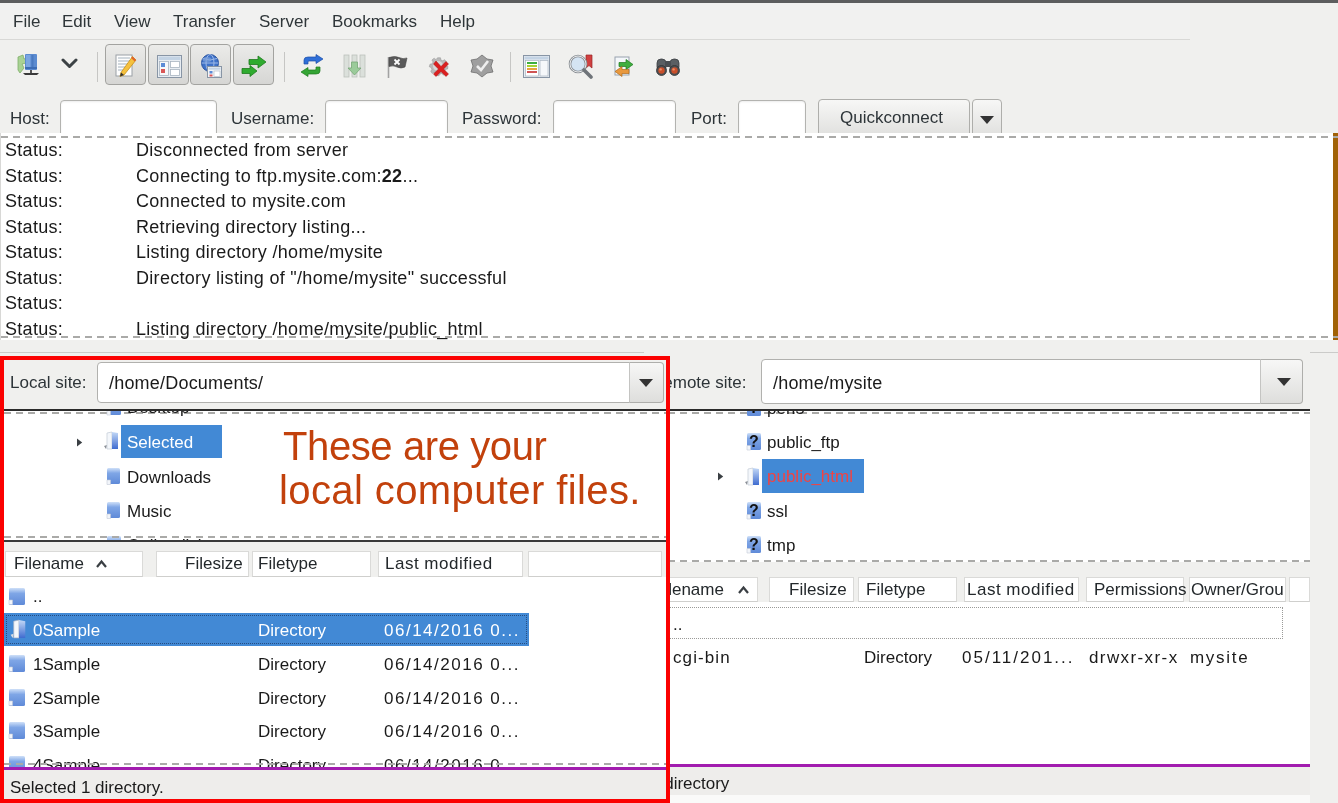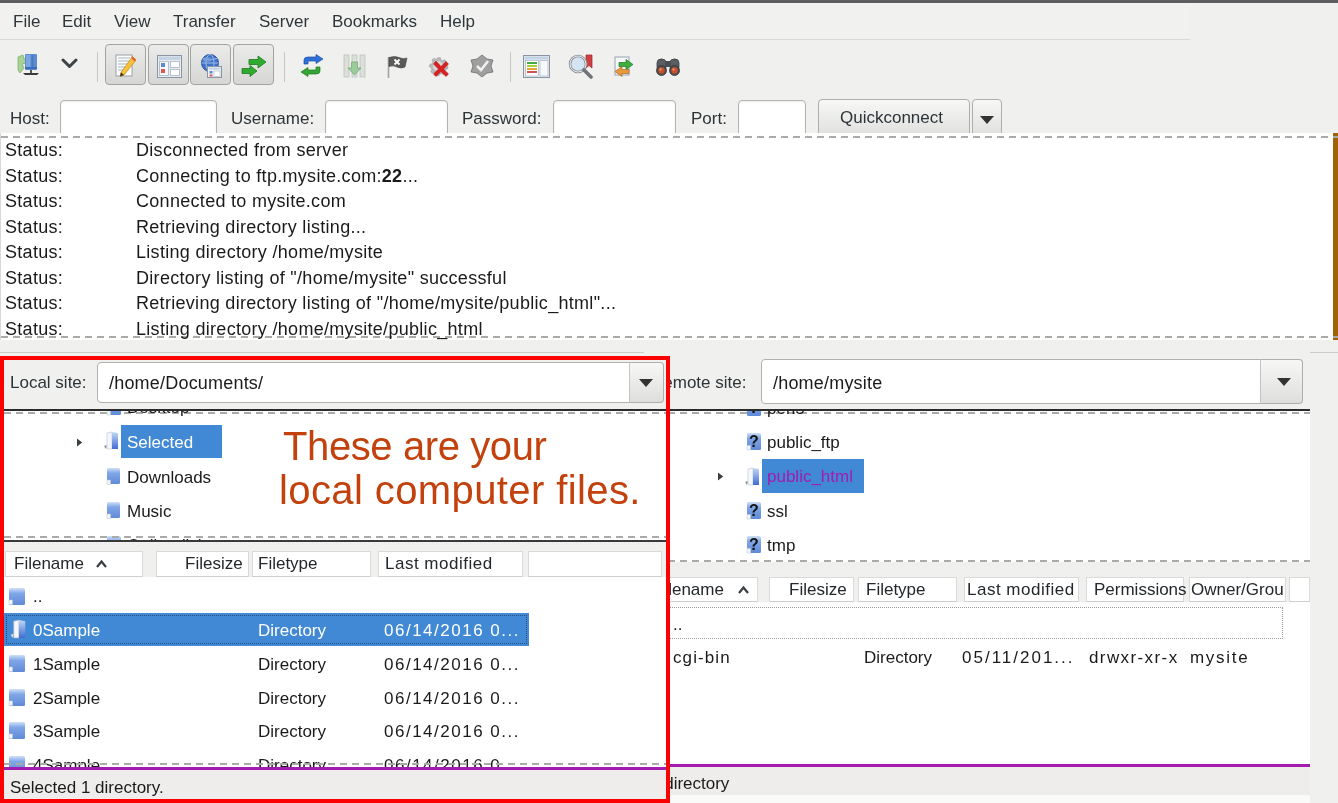--- a/index.html
+++ b/index.html
@@ -237,21 +237,20 @@
     <div class="logrow" style="left:135px; top:33px">Connecting to ftp.mysite.com:<b>22</b>...</div>
     <div class="logrow" style="left:4px; top:58px">Status:</div>
     <div class="logrow" style="left:135px; top:58px">Connected to mysite.com</div>
     <div class="logrow" style="left:4px; top:84px">Status:</div>
     <div class="logrow" style="left:135px; top:84px">Retrieving directory listing...</div>
     <div class="logrow" style="left:4px; top:109px">Status:</div>
     <div class="logrow" style="left:135px; top:109px">Listing directory /home/mysite</div>
     <div class="logrow" style="left:4px; top:135px">Status:</div>
     <div class="logrow" style="left:135px; top:135px">Directory listing of "/home/mysite" successful</div>
     <div class="logrow" style="left:4px; top:160px">Status:</div>
-    <div class="logrow" style="left:135px; top:160px">Retrieving directory listing of "/home/mysite/public_html"...</div>
     <div class="logrow" style="left:4px; top:186px">Status:</div>
     <div class="logrow" style="left:135px; top:186px">Listing directory /home/mysite/public_html</div>
   </div>
 
   <div class="abs" style="left:0; top:352px; width:1338px; height:1px; background:#cbcbc9"></div>
   <div class="abs" id="splitbg"></div>
 
   <div class="abs" id="rightpanel">
     <span class="lbl" style="position:absolute; left:7px; top:21px">Remote site:</span>
     <div class="combo-field" style="left:117px; top:7px; width:500px; height:45px"></div>
@@ -275,21 +274,21 @@
       <div class="row" style="left:123px; top:22px">public_ftp</div>
       <svg class="abs" style="left:73px; top:61px" width="7" height="9" viewBox="0 0 7 9">
           <path d="M1 0.5 L6.2 4.5 L1 8.5 Z" fill="#3a3f43"></path>
         </svg>
       <div class="row sel" style="left:118px; top:48px; width:102px; height:34px"></div>
       <svg class="abs" style="left:99px; top:55px" width="21" height="21" viewBox="0 0 21 21">
           <path d="M4 19 L2 16 L5 15 Z" fill="#8a8f96"></path>
           <path d="M5 3 L10 2 L10 19 L5 19 Z" fill="#f4f7fb" stroke="#c2cad6" stroke-width="0.7"></path>
           <path d="M10 2 L16 3 L16 19 L10 19 Z" fill="url(#gfr)"></path>
         </svg>
-      <div class="row" style="left:123px; top:56px; color:#a21caf">public_html</div>
+      <div class="row" style="left:123px; top:56px; color:#ef4444">public_html</div>
       <svg class="abs" style="left:102px; top:90px" width="16" height="19">
           <rect x="1" y="1" width="14" height="17" rx="1.5" fill="url(#gf)"></rect>
           <path d="M1 13.5 L4.5 13.5 L4.5 18 L1 18 Z" fill="#f2f5fa" stroke="#c2cad6" stroke-width="0.6"></path>
           <text x="3" y="15" font-size="16" font-weight="bold" fill="#111" font-family="Liberation Sans">?</text>
         </svg>
       <div class="row" style="left:123px; top:91px">ssl</div>
       <svg class="abs" style="left:102px; top:124px" width="16" height="19">
           <rect x="1" y="1" width="14" height="17" rx="1.5" fill="url(#gf)"></rect>
           <path d="M1 13.5 L4.5 13.5 L4.5 18 L1 18 Z" fill="#f2f5fa" stroke="#c2cad6" stroke-width="0.6"></path>
           <text x="3" y="15" font-size="16" font-weight="bold" fill="#111" font-family="Liberation Sans">?</text>

